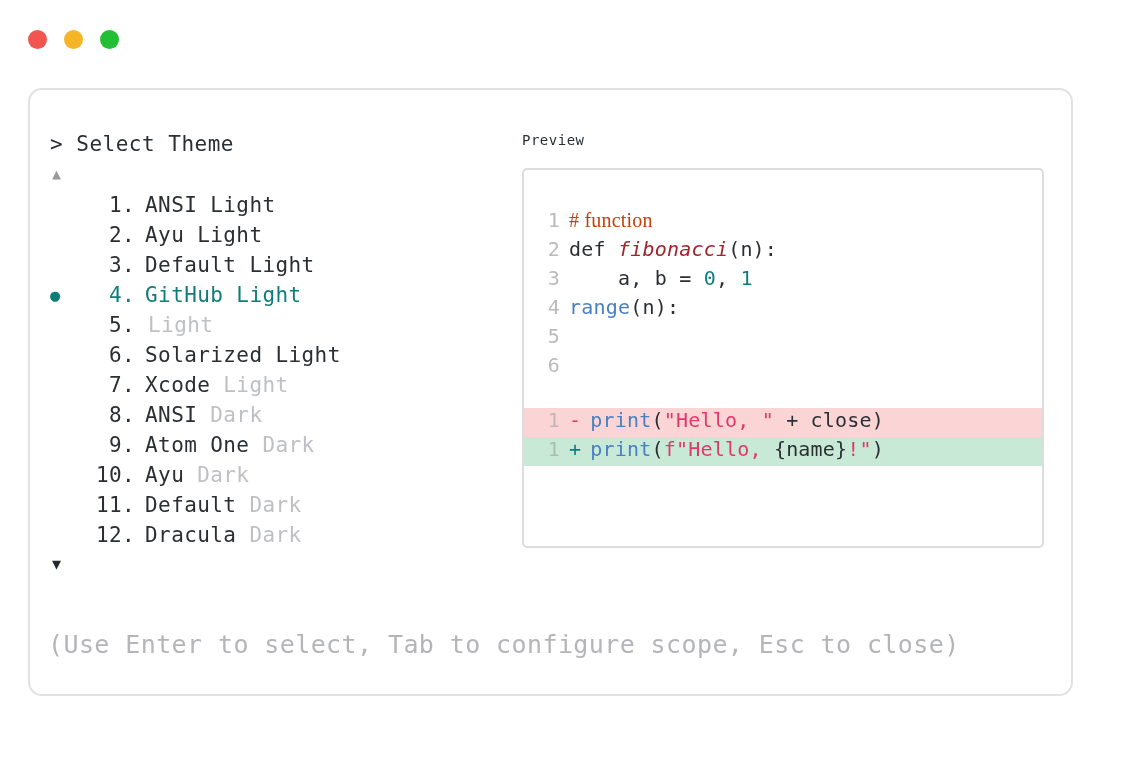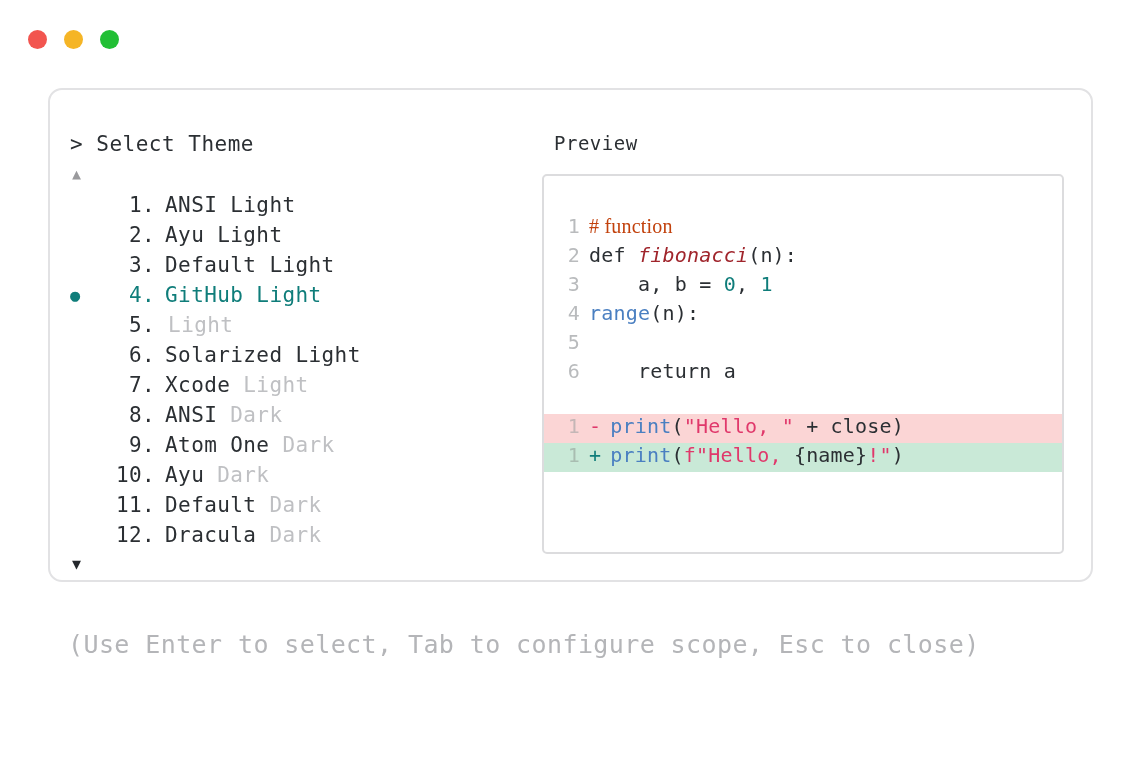--- a/index.html
+++ b/index.html
@@ -28,24 +28,24 @@
     height: 19px;
     border-radius: 50%;
   }
   .dot.red    { background: #f2554f; }
   .dot.yellow { background: #f5b526; }
   .dot.green  { background: #22bf35; }
 
   
   .panel {
     position: absolute;
-    left: 48px;
+    left: 28px;
     top: 88px;
     width: 1045px;
-    height: 494px;
+    height: 608px;
     box-sizing: border-box;
     border: 2px solid #e2e2e4;
     border-radius: 14px;
     background: #ffffff;
   }
 
   .panel-inner {
     position: relative;
     width: 100%;
     height: 100%;
@@ -135,24 +135,23 @@
   }
 
   
   .right-col {
     position: absolute;
     left: 492px;
     top: 42px;
     width: 530px;
   }
   .preview-label {
-    font-size: 19px;
+    font-size: 14px;
     color: #2b2f33;
     letter-spacing: 0.5px;
-    margin-left: 12px;
   }
   .code-box {
     margin-top: 20px;
     width: 522px;
     height: 380px;
     box-sizing: border-box;
     border: 2px solid #dcdcde;
     border-radius: 5px;
     background: #ffffff;
     padding: 38px 0 0 0;
@@ -244,21 +243,21 @@
 
     <div class="right-col">
       <div class="preview-label">Preview</div>
       <div class="code-box">
         <div id="code-lines">
             <div class="code-line"><span class="ln">1</span><span class="t-comment"># function</span></div>
             <div class="code-line"><span class="ln">2</span><span class="t-def">def </span><span class="t-fn">fibonacci</span><span class="t-plain">(n):</span></div>
             <div class="code-line"><span class="ln">3</span><span class="t-plain">    a, b = </span><span class="t-num">0</span><span class="t-plain">, </span><span class="t-num">1</span></div>
             <div class="code-line"><span class="ln">4</span><span class="t-builtin">range</span><span class="t-plain">(n):</span></div>
             <div class="code-line"><span class="ln">5</span></div>
-            <div class="code-line"><span class="ln">6</span><span class="t-plain">    return a</span></div>
+            <div class="code-line"><span class="ln">6</span></div>
           </div>
         <div class="code-gap"></div>
         <div id="diff-lines">
             <div class="diff-line minus"><span class="ln">1</span><span class="sign minus">-</span><span class="t-builtin">print</span><span class="t-plain">(</span><span class="t-str">"Hello, "</span><span class="t-plain"> + close)</span></div>
             <div class="diff-line plus"><span class="ln">1</span><span class="sign plus">+</span><span class="t-builtin">print</span><span class="t-plain">(</span><span class="t-str">f"Hello, </span><span class="t-plain">{name}</span><span class="t-str">!"</span><span class="t-plain">)</span></div>
           </div>
       </div>
     </div>
 
   </div>

